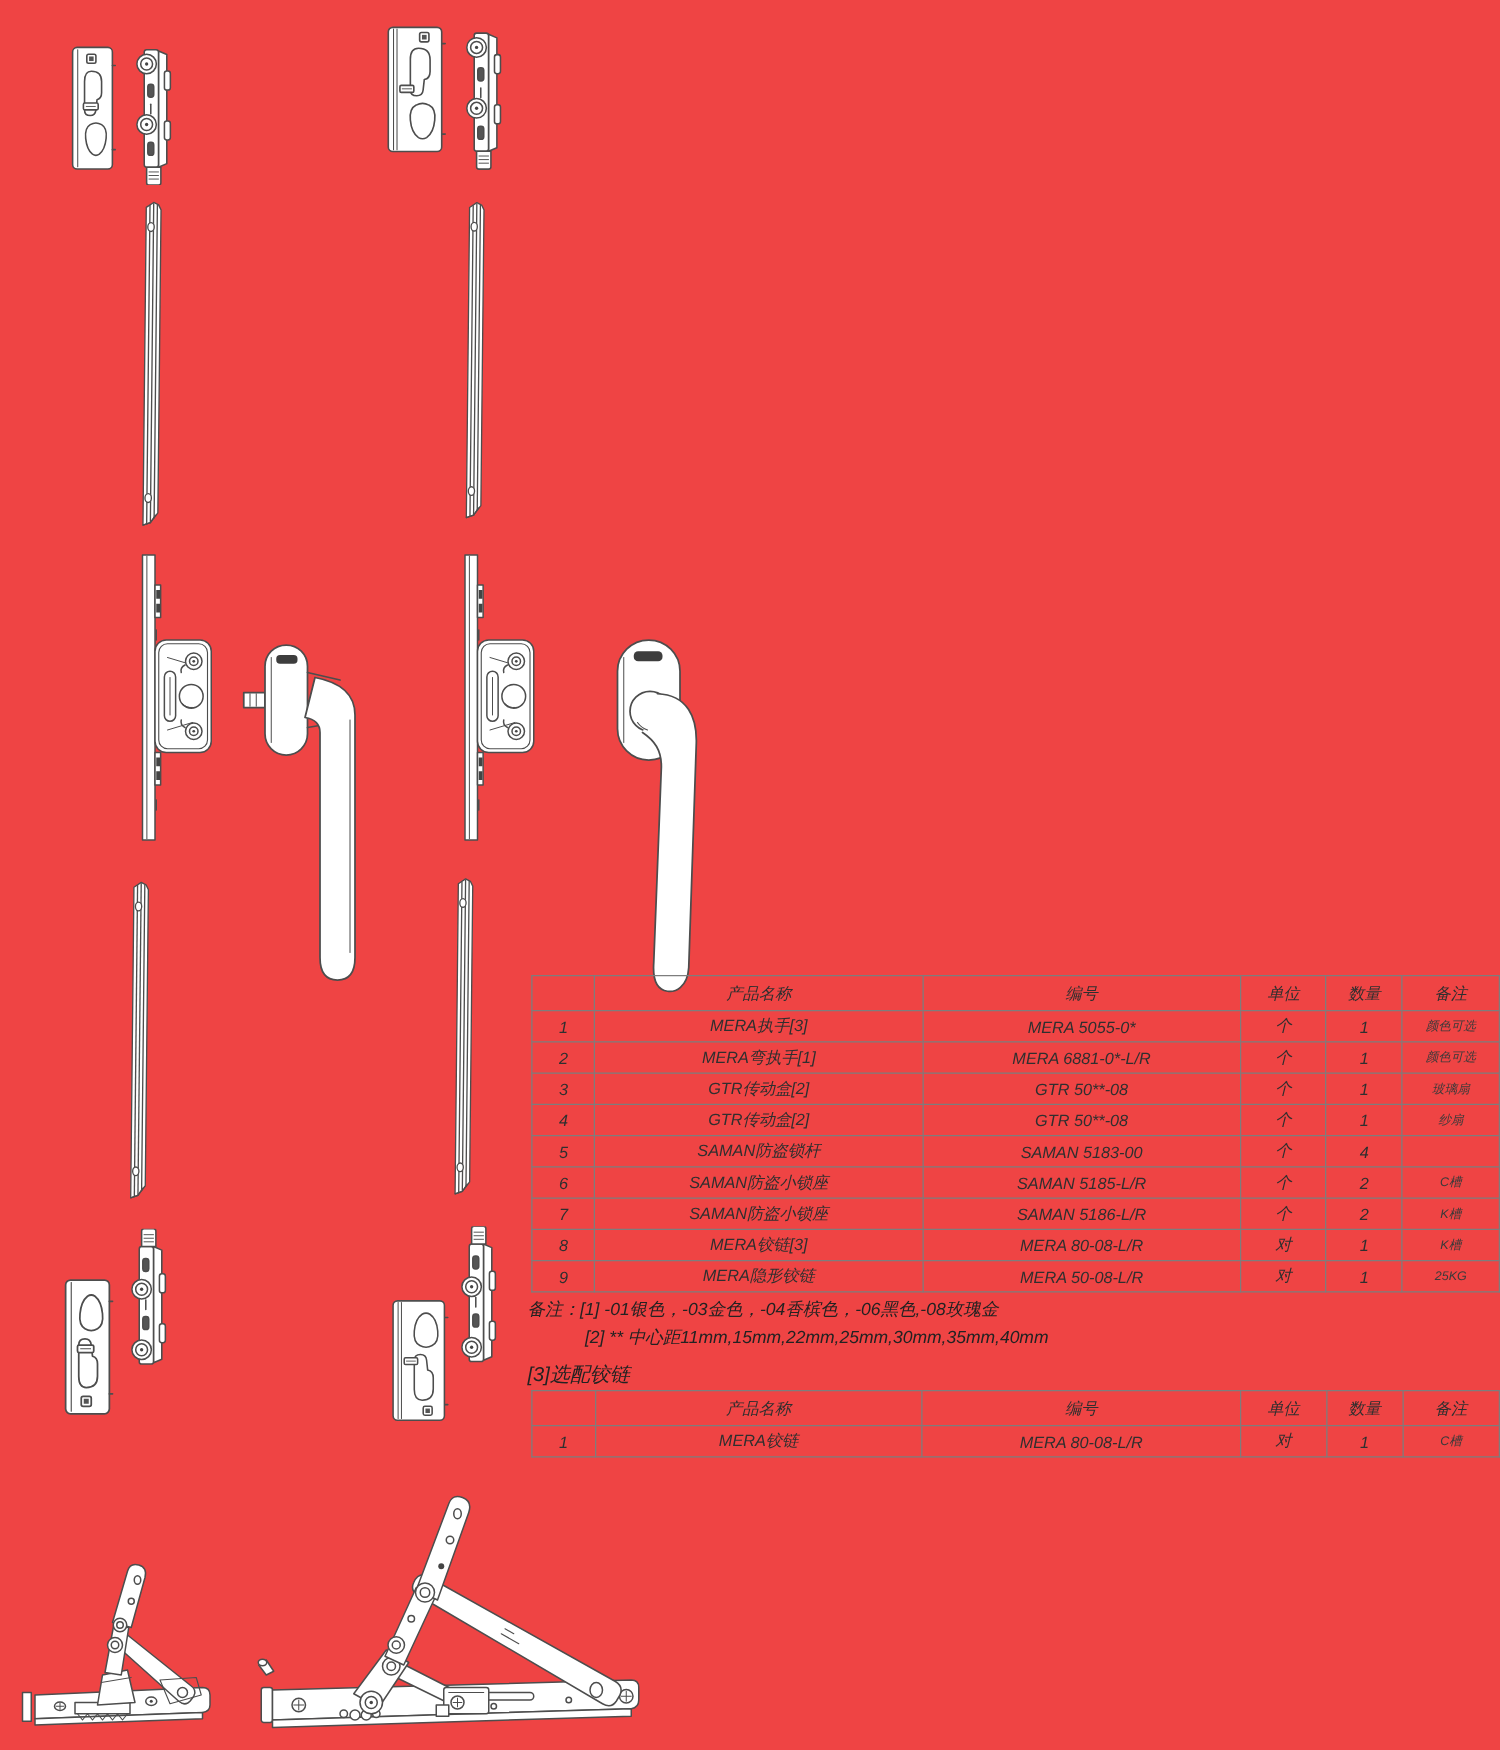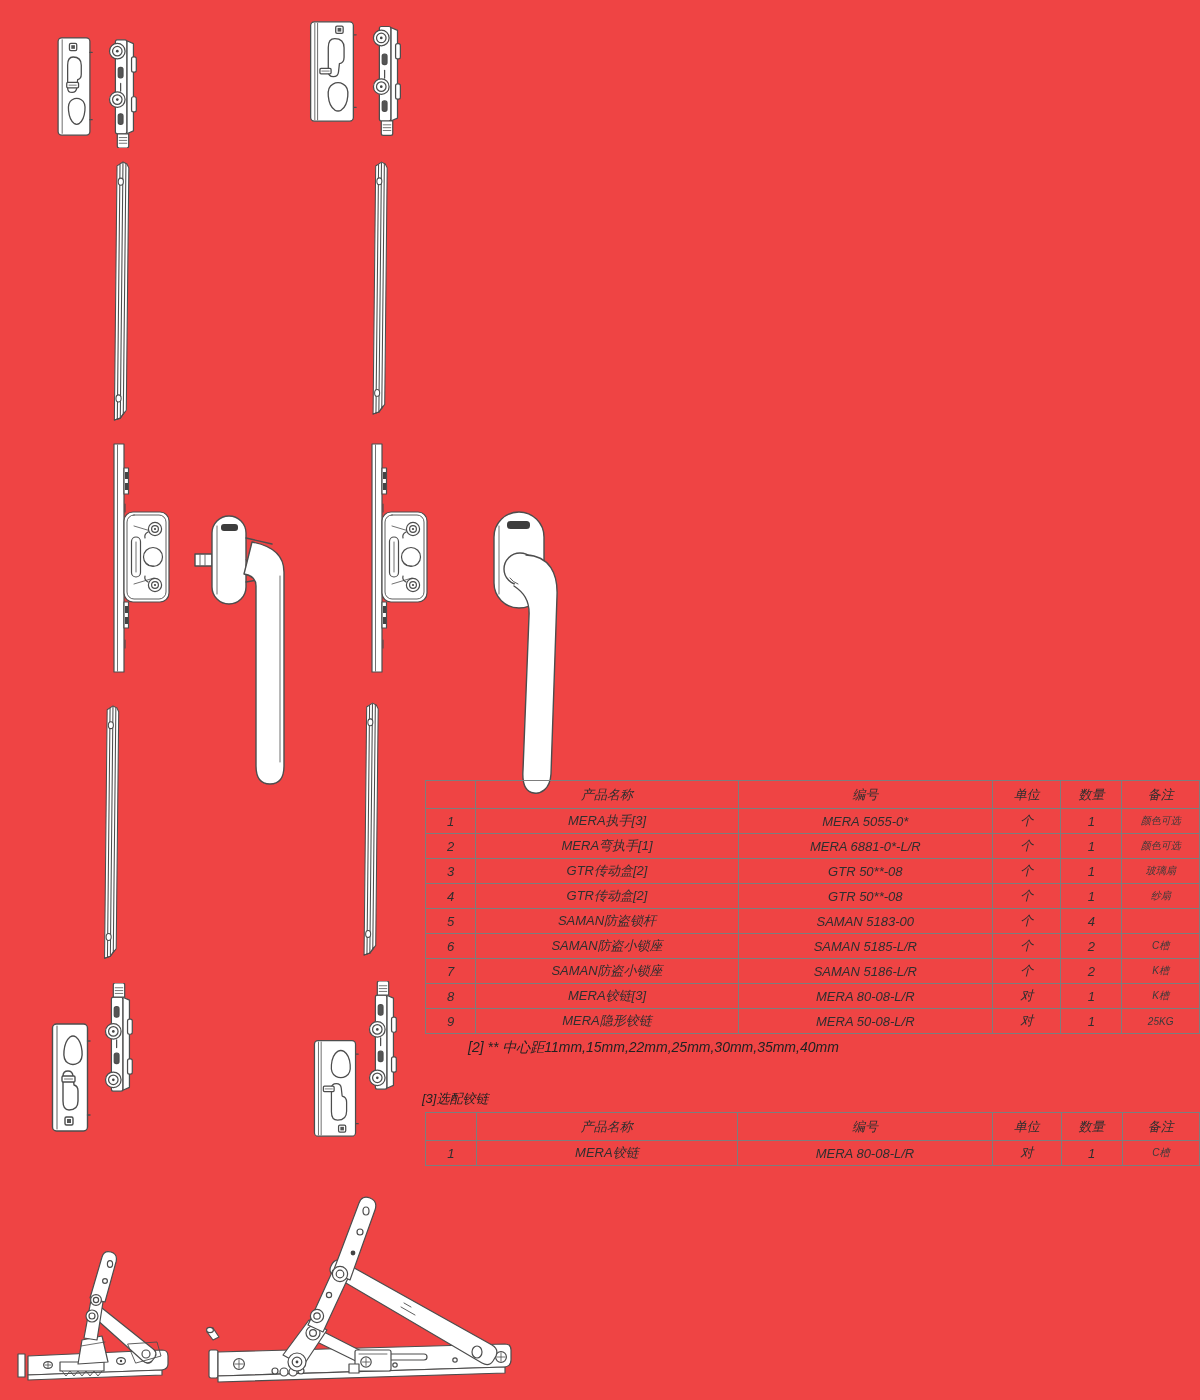--- a/index.html
+++ b/index.html
@@ -14,21 +14,21 @@
   table.parts th,table.parts td{border:1px solid #7d7d7d;text-align:center;
               padding:0 2px;font-weight:normal;white-space:nowrap;overflow:hidden;}
   table.parts th{height:27px;}
   table.parts td{height:24px;}
   .c0{width:47px;} .c1{width:263px;} .c2{width:255px;margin-top:24px;} .c3{width:65px;}
   .c4{width:57px;} .c5{width:74px;}
   table.parts td.c5{font-size:10px;color:#3a3a3a;}
   
   .notes{position:absolute;left:422px;top:1036px;font-size:14px;line-height:22px;color:#222;}
   .notes .indent{padding-left:46px;}
-  .opt-label{position:absolute;left:422px;top:1090px;font-size:13px;color:#222;}
+  .opt-label{position:absolute;left:422px;top:1090px;font-size:16px;color:#222;}
 </style>
 </head>
 <body>
 
 <div id="canvas">
 
   <svg width="0" height="0" style="position:absolute">
     <defs>
 
       <symbol id="sym-keeper-s" viewBox="0 0 44 112">
@@ -360,20 +360,21 @@
           <td class="c1">MERA隐形铰链</td>
           <td class="c2">MERA 50-08-L/R</td>
           <td class="c3">对</td>
           <td class="c4">1</td>
           <td class="c5">25KG</td>
         </tr>
       </tbody>
     </table>
 
   <div class="notes">
+    <div><span>备注：</span><span>[1] -01银色，-03金色，-04香槟色，-06黑色,-08玫瑰金</span></div>
     <div class="indent">[2] ** 中心距11mm,15mm,22mm,25mm,30mm,35mm,40mm</div>
   </div>
 
   <div class="opt-label">[3]选配铰链</div>
   <table class="parts" style="left:425px;top:1112px">
       <thead>
         <tr>
           <th class="c0"></th>
           <th class="c1">产品名称</th>
           <th class="c2">编号</th>

